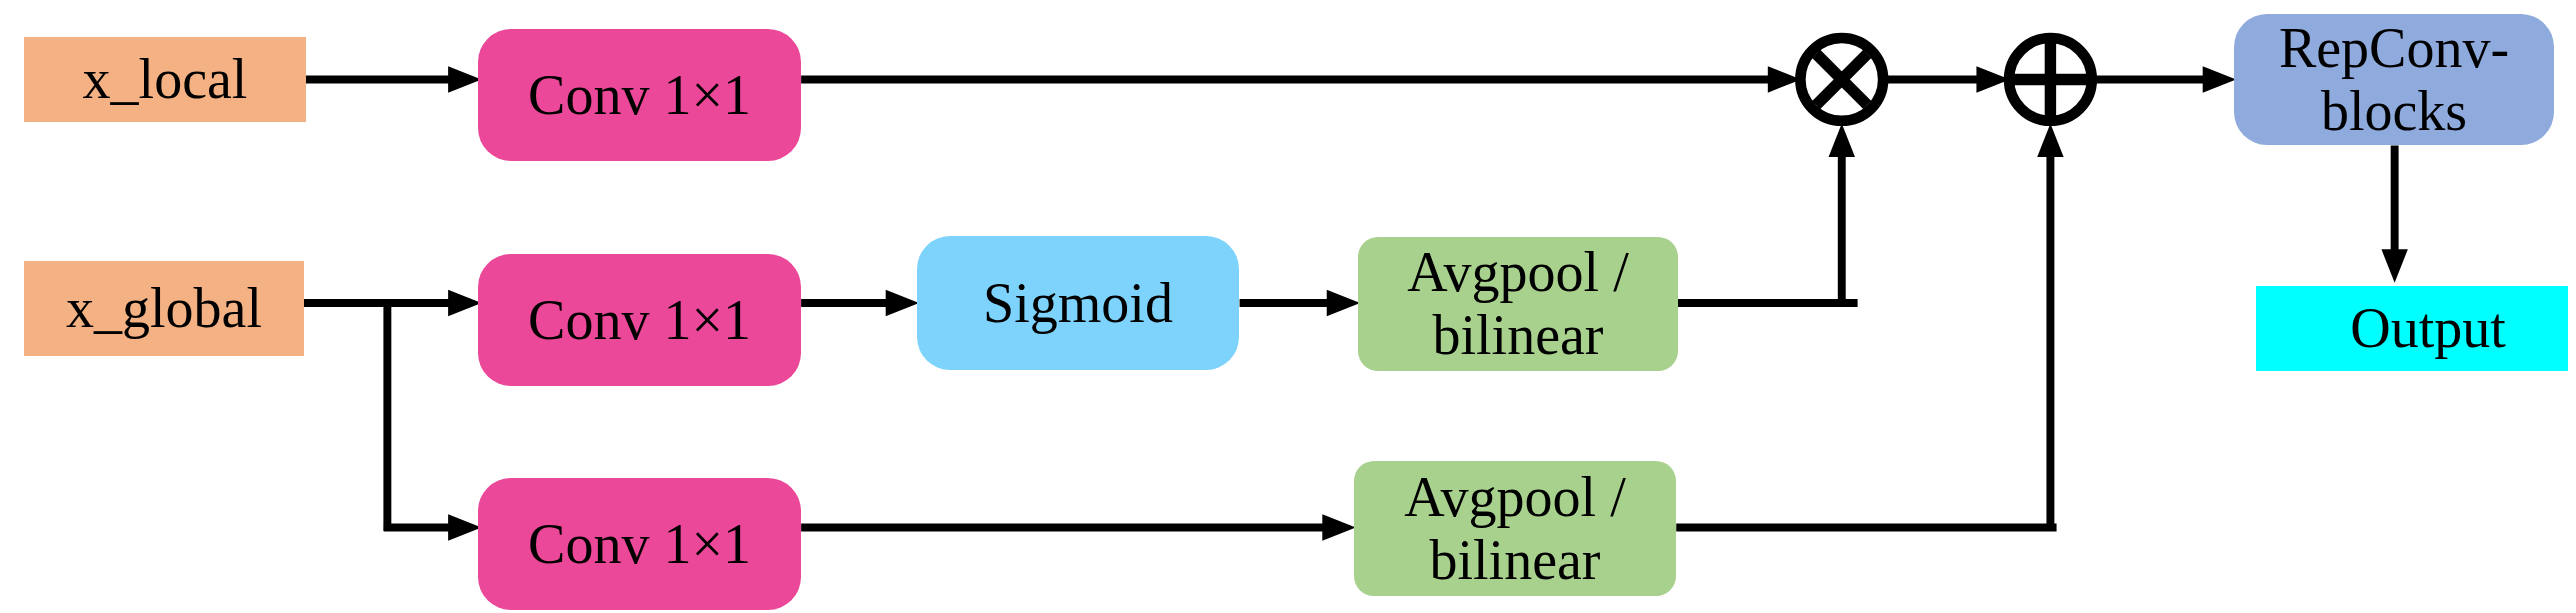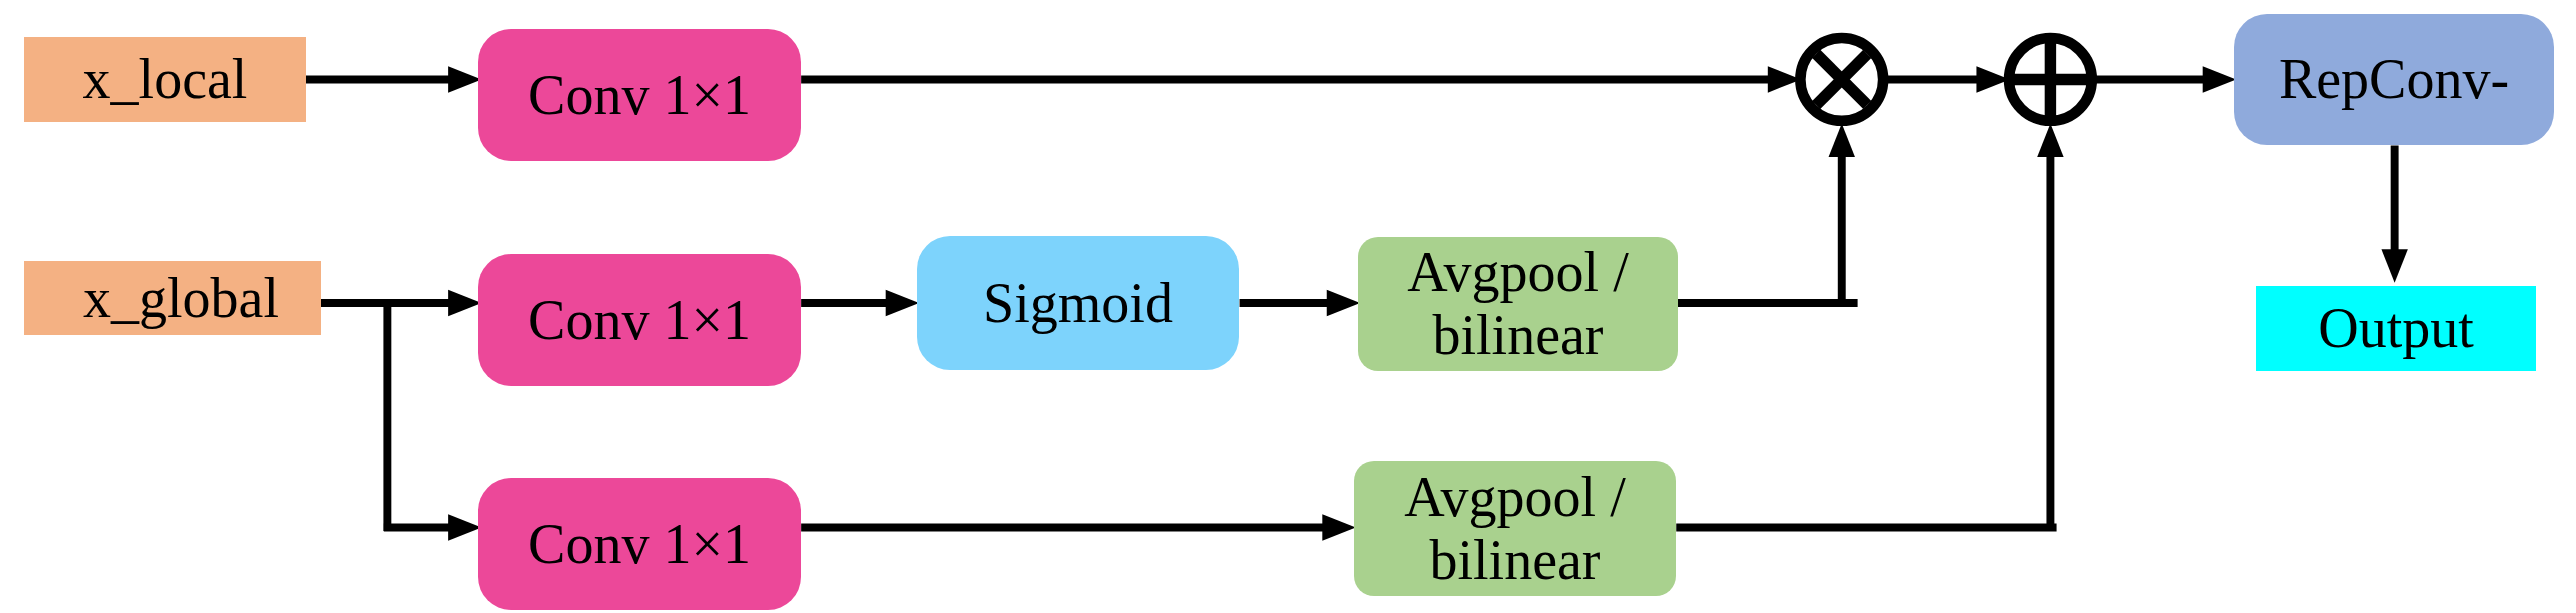--- a/index.html
+++ b/index.html
@@ -27,24 +27,24 @@
     font-size: 56px;
     line-height: 63px;
     white-space: nowrap;
   }
   .rounded { border-radius: 33px; }
   .bg-orange { background: #F4B183; }
   .bg-blue   { background: #ec4899; margin-top: 16px; }
   .bg-yellow { background: #7dd3fc; }
   .bg-green  { background: #A9D18E; border-radius: 20px; }
   .bg-periwinkle { background: #8FAADC; }
-  .bg-cyan   { background: #00FFFF; }
+  .bg-cyan   { background: #00FFFF; padding-left: 32px; }
 
   .n-xlocal    { left: 24px;   top: 37px;  width: 282px; height: 85px;  }
-  .n-xglobal   { left: 24px;   top: 261px; width: 280px; height: 74px; padding-left: 17px;  }
+  .n-xglobal   { left: 24px;   top: 261px; width: 280px; height: 95px;  }
   .n-convtop   { left: 478px;  top: 13.2px;  width: 323px; height: 132px; }
   .n-convmid   { left: 478px;  top: 238px; width: 323px; height: 132px; }
   .n-convbot   { left: 478px;  top: 462px; width: 323px; height: 132px; }
   .n-sigmoid   { left: 917px; top: 236px; width: 322px; height: 134px; }
   .n-avgmid    { left: 1358px; top: 237px; width: 320px; height: 134px; }
   .n-avgbot    { left: 1354px; top: 461px; width: 322px; height: 135px; }
   .n-repconv   { left: 2234px; top: 14px;  width: 320px; height: 131px; text-align: center; }
   .n-output    { left: 2256px; top: 286px; width: 280px; height: 85px;  }
 
   .edge-line  { stroke: #000000; stroke-width: 9; fill: none; }
@@ -167,20 +167,21 @@
     <span>bilinear</span>
   </div>
 
   <div class="node rounded bg-green n-avgbot">
     <span>Avgpool /</span>
     <span>bilinear</span>
   </div>
 
   <div class="node rounded bg-periwinkle n-repconv">
     <span>RepConv-</span>
+    <span>blocks</span>
   </div>
 
   <div class="node bg-cyan n-output">
     <span>Output</span>
   </div>
 
 </div>
 
 
 </body></html>

